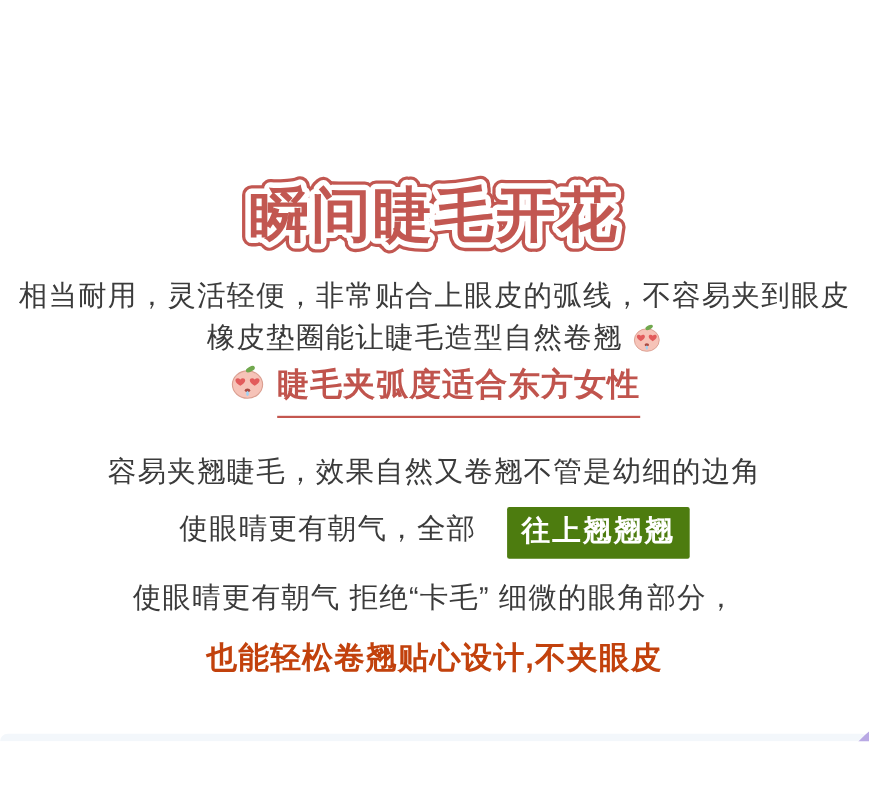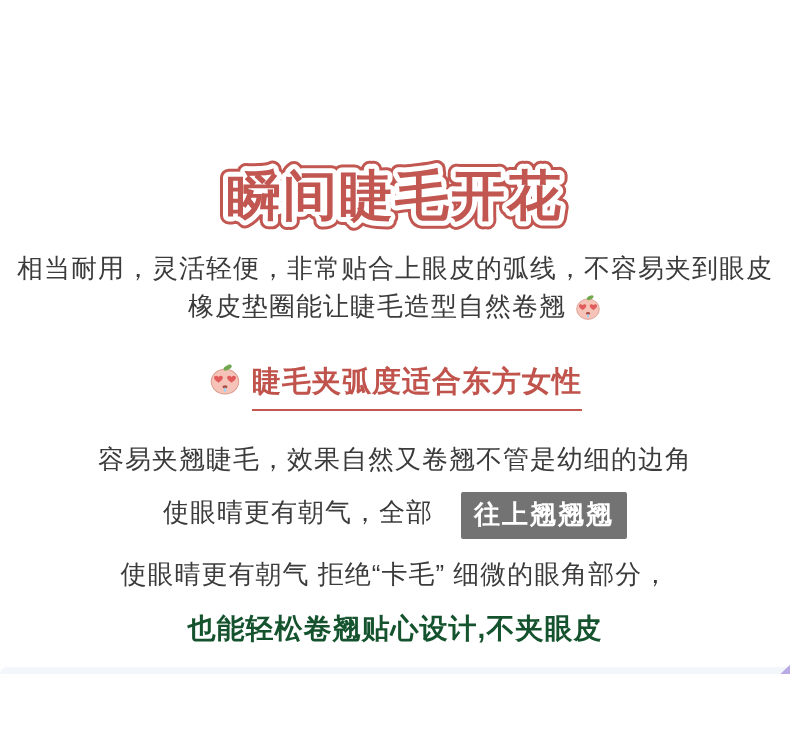--- a/index.html
+++ b/index.html
@@ -18,51 +18,52 @@
     font-family: "Liberation Sans", "DejaVu Sans", sans-serif;
     font-weight: bold;
     font-size: 54px;
     letter-spacing: 2px;
   }
   .line { text-align: center; font-weight: 300; }
   .t-body { font-size: 26px; letter-spacing: 1px; color: #3b3b3b; line-height: 32px; }
   .t1 { margin-top: 10px; }
   .t2 { margin-top: 4px; line-height: 36px; }
   .t2 .emoji { vertical-align: -6px; margin-left: 8px; }
-  .heading-line { margin-top: 32px; line-height: 38px; }
+  .heading-line { margin-top: 0; line-height: 38px; }
   .heading-line .emoji { vertical-align: -5px; margin-right: 10px; }
   .heading-text {
     display: inline-block;
     font-size: 29px;
     font-weight: bold;
     color: #c0544d;
     letter-spacing: 1px;
     padding-bottom: 9px;
     border-bottom: 2px solid #c4574f;
   }
   .t3 { margin-top: 32px; }
   .t4 { margin-top: 17px; line-height: 38px; }
   .highlight-badge {
     display: inline-block;
-    background: #737373;
+    background: #4d7c0f;
     color: #ffffff;
     font-weight: bold;
     font-size: 26px;
     letter-spacing: 2px;
     padding: 3px 13px 6px 13px;
     margin-left: 28px;
     border-radius: 2px;
     vertical-align: -2px;
+    font-family: Liberation Serif, serif;
   }
   .t5 { margin-top: 19px; text-align: center; }
   .t6 {
     margin-top: 22px;
     font-size: 28px;
     font-weight: bold;
-    color: #14532d;
+    color: #c2410c;
     letter-spacing: 1px;
     line-height: 34px;
   }
   .bottom-band {
     position: absolute;
     left: 0;
     bottom: 0;
     width: 790px;
     height: 7px;
     background: #f3f7fb;

